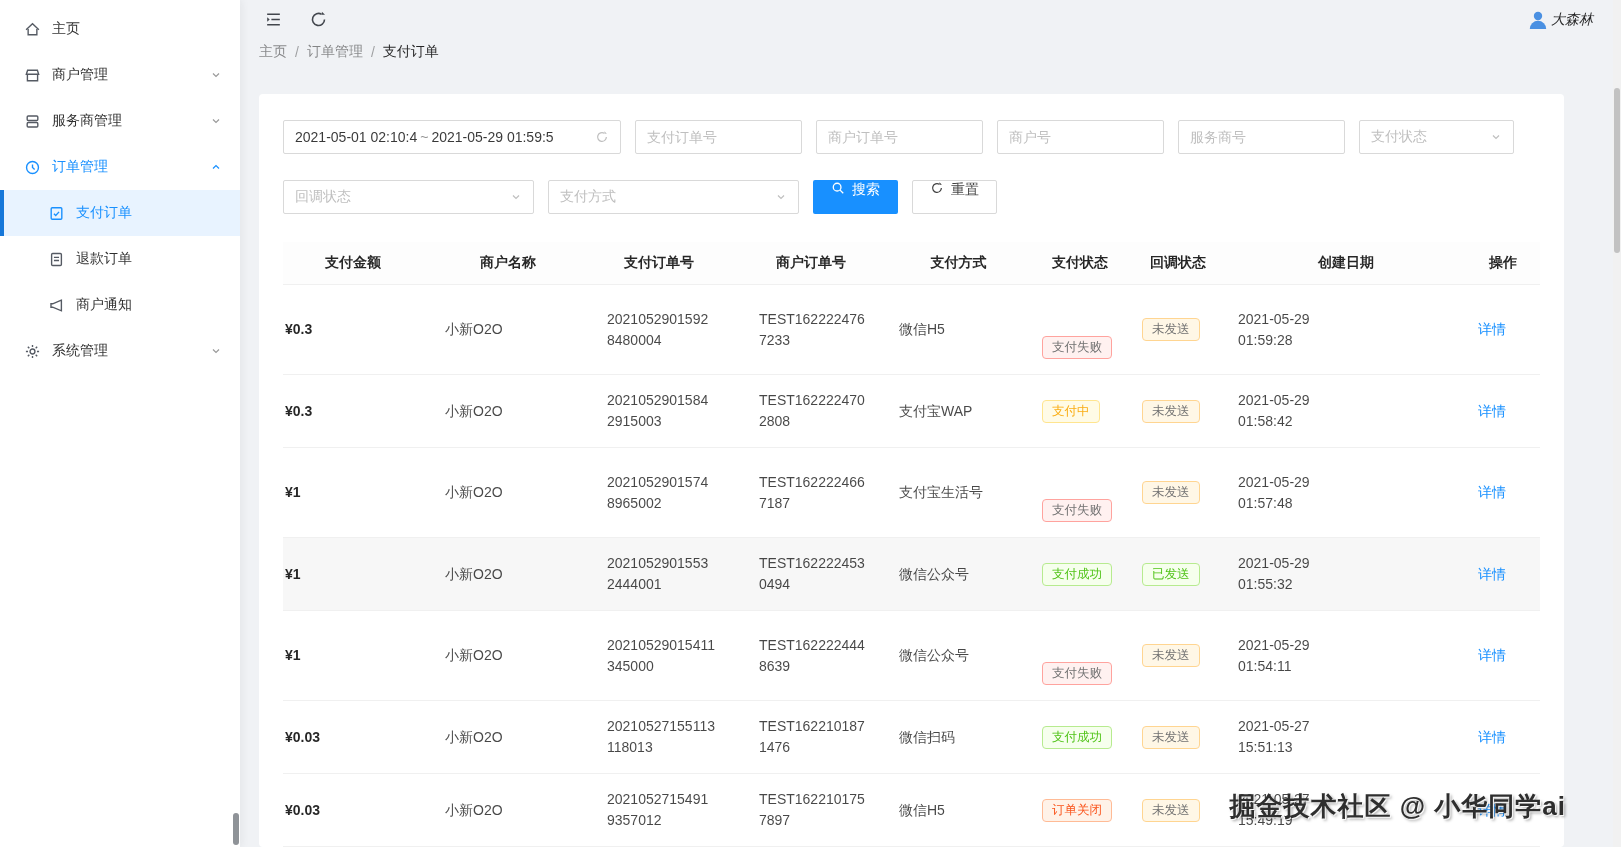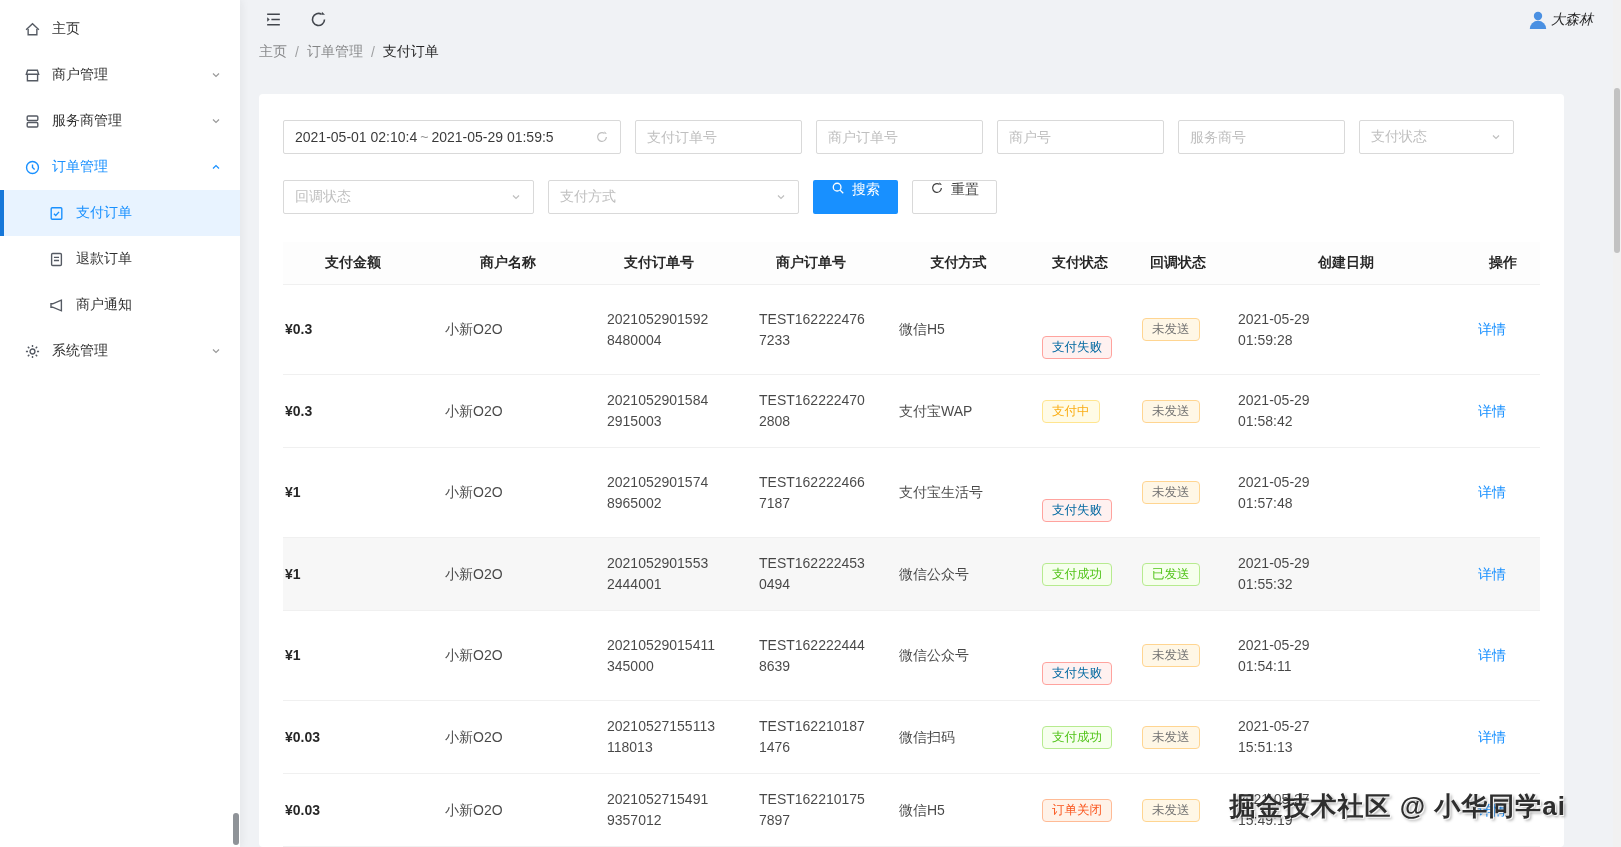--- a/index.html
+++ b/index.html
@@ -92,21 +92,21 @@
   }
   th:first-child, td:first-child { padding-left: 2px; }
   .amount { font-weight: 700; color: rgba(0,0,0,.85); }
   .break { display: block; max-width: 108px; word-break: break-all; margin-left: 12px; }
   .dateb { display: block; max-width: 124px; }
   tr.row-hover td { background: #f7f7f7; }
   .badge {
     display: inline-block; font-size: 12.5px; line-height: 21px;
     padding: 0 9px; border-radius: 4px; border: 1px solid; white-space: nowrap;
   }
-  .t-red     { color: #0369a1; background: #fff1f0; border-color: #ffa39e; margin-top: 36px; }
+  .t-red     { color: #737373; background: #fff1f0; border-color: #ffa39e; margin-top: 36px; }
   .t-gold    { color: #faad14; background: #fffbe6; border-color: #ffe58f; }
   .t-green   { color: #52c41a; background: #f6ffed; border-color: #b7eb8f; }
   .t-orange  { color: #737373; background: #fff7e6; border-color: #ffd591; }
   .t-volcano { color: #fa541c; background: #fff2e8; border-color: #ffbb96; }
   .link { color: #1890ff; cursor: pointer; text-decoration: none; }
 
   
   .watermark {
     position: absolute; right: 55px; bottom: 23px; z-index: 20;
     font-size: 26px; font-weight: 800; color: #2e2e2e; letter-spacing: 1px;

